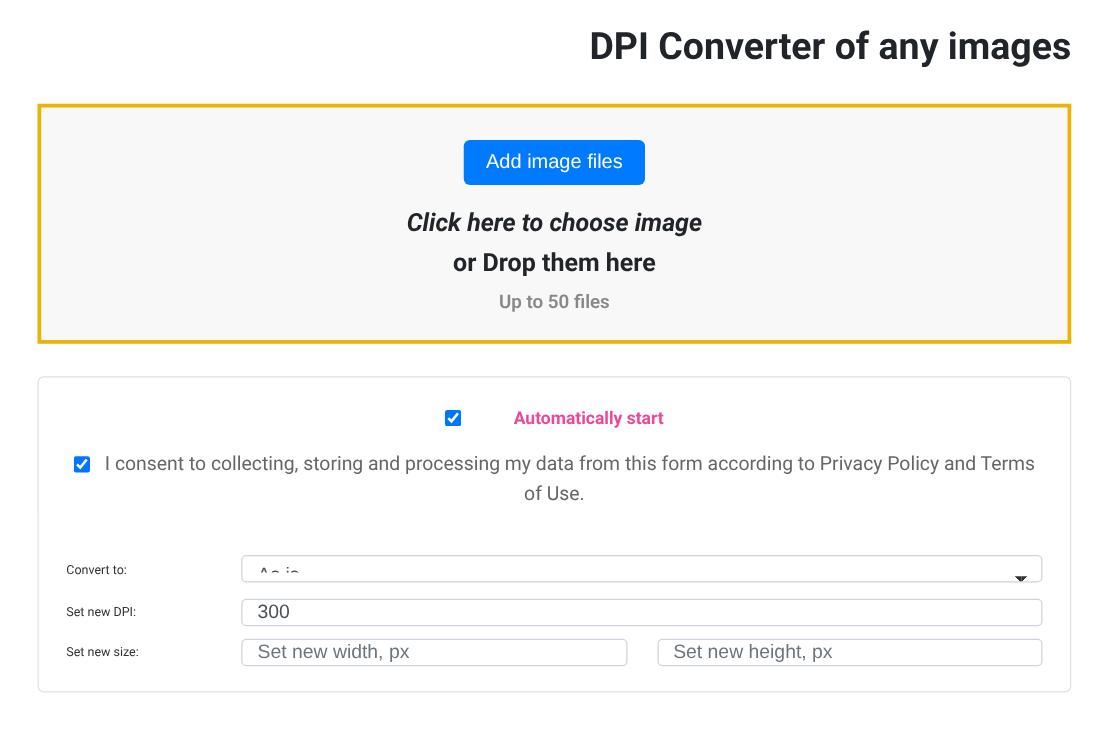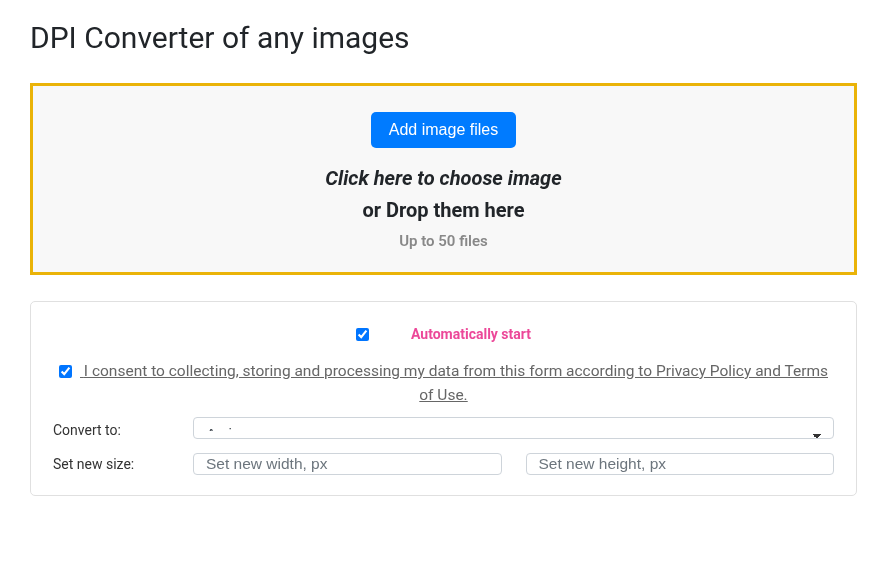--- a/index.html
+++ b/index.html
@@ -12,22 +12,22 @@
       background: #fff;
       color: #212529;
       width: 887px;
       height: 587px;
       overflow: hidden;
     }
     .container {
       padding: 20px 30px;
     }
     h1 {
-      text-align: left;
-      font-weight: 400;
+      text-align: right;
+      font-weight: 700;
       font-size: 30px;
       color: #212529;
       margin-bottom: 28px;
     }
     .dropzone {
       border: 3px solid #eab308;
       background: #f8f8f8;
       padding: 26px 20px 22px;
       text-align: center;
       margin-bottom: 26px;
@@ -64,26 +64,25 @@
     .options-panel {
       border: 1px solid #e0e0e0;
       border-radius: 5px;
       padding: 22px 22px 10px;
     }
     .checkbox-row {
       text-align: center;
       margin-bottom: 16px;
     }
     .checkbox-row.second {
-      margin-bottom: 10px;
+      margin-bottom: 37px;
       color: #666;
       font-size: 15.5px;
       line-height: 1.55;
       padding: 0 6px;
-      text-decoration: underline;
     }
     .checkbox-row label {
       cursor: pointer;
     }
     .checkbox-row input[type="checkbox"] {
       margin-right: 8px;
       vertical-align: middle;
       width: 13px;
       height: 13px;
     }
@@ -97,21 +96,21 @@
       vertical-align: baseline;
     }
     .form-row {
       display: flex;
       align-items: center;
       margin-bottom: 10px;
     }
     .form-label {
       width: 140px;
       color: #333;
-      font-size: 14px;
+      font-size: 10px;
       padding-right: 10px;
     }
     .form-control-wrap {
       flex: 1;
     }
     .form-control-wrap.split {
       display: flex;
       gap: 24px;
     }
     select.form-control,
@@ -167,20 +166,26 @@
 
     <div class="form-row">
       <div class="form-label">Convert to:</div>
       <div class="form-control-wrap">
         <select class="form-control">
           <option>As is</option>
         </select>
       </div>
     </div>
 
+    <div class="form-row">
+      <div class="form-label">Set new DPI:</div>
+      <div class="form-control-wrap">
+        <input type="text" class="form-control" value="300" style="">
+      </div>
+    </div>
 
     <div class="form-row">
       <div class="form-label">Set new size:</div>
       <div class="form-control-wrap split">
         <input type="text" class="form-control" placeholder="Set new width, px" style="">
         <input type="text" class="form-control" placeholder="Set new height, px" style="">
       </div>
     </div>
   </div>
 </div>

